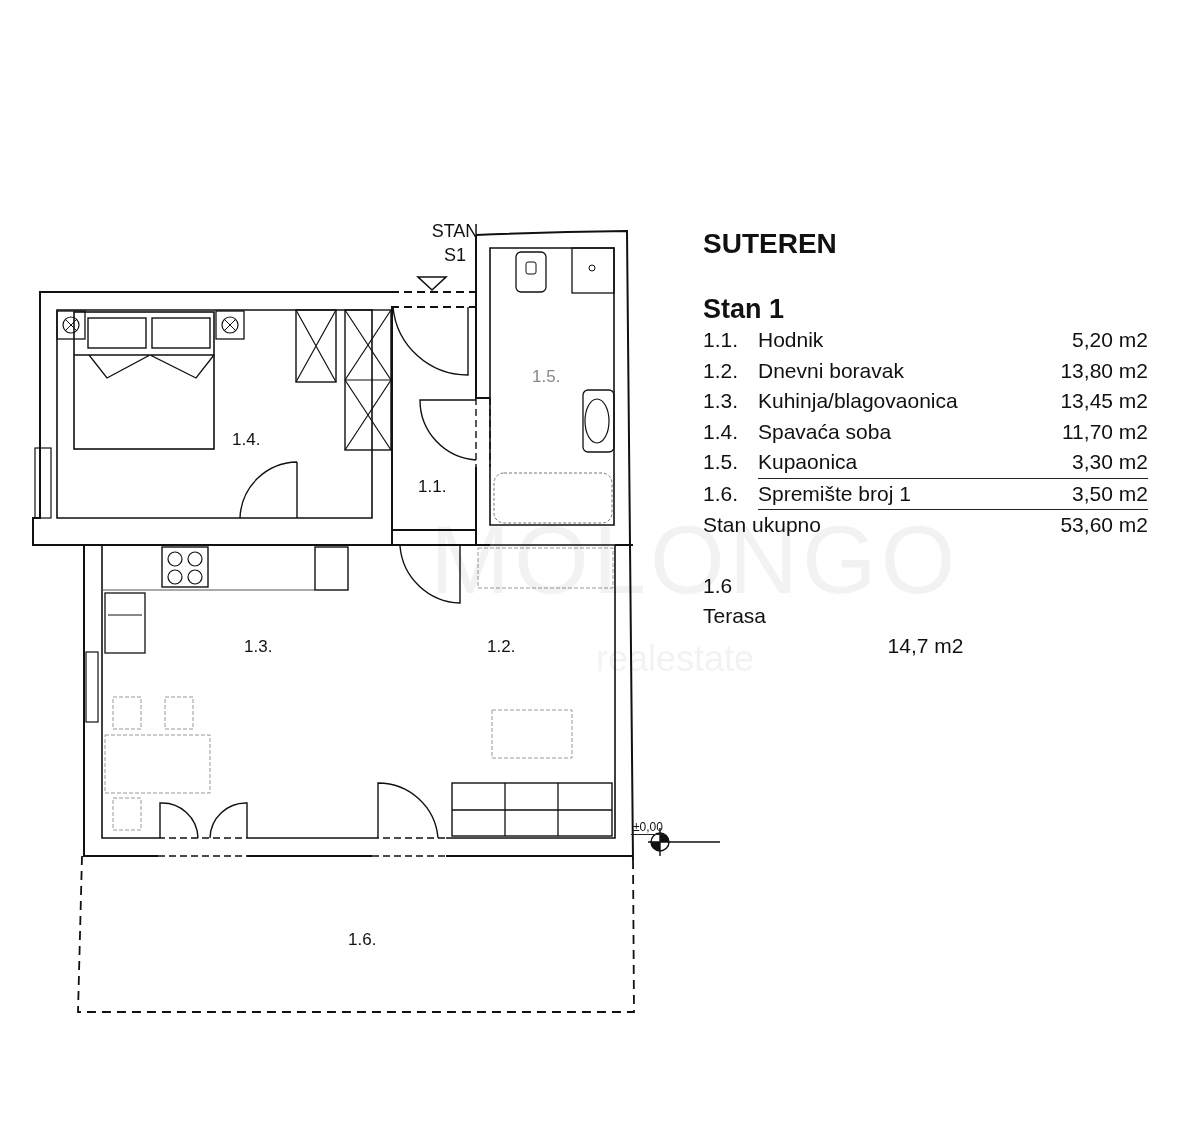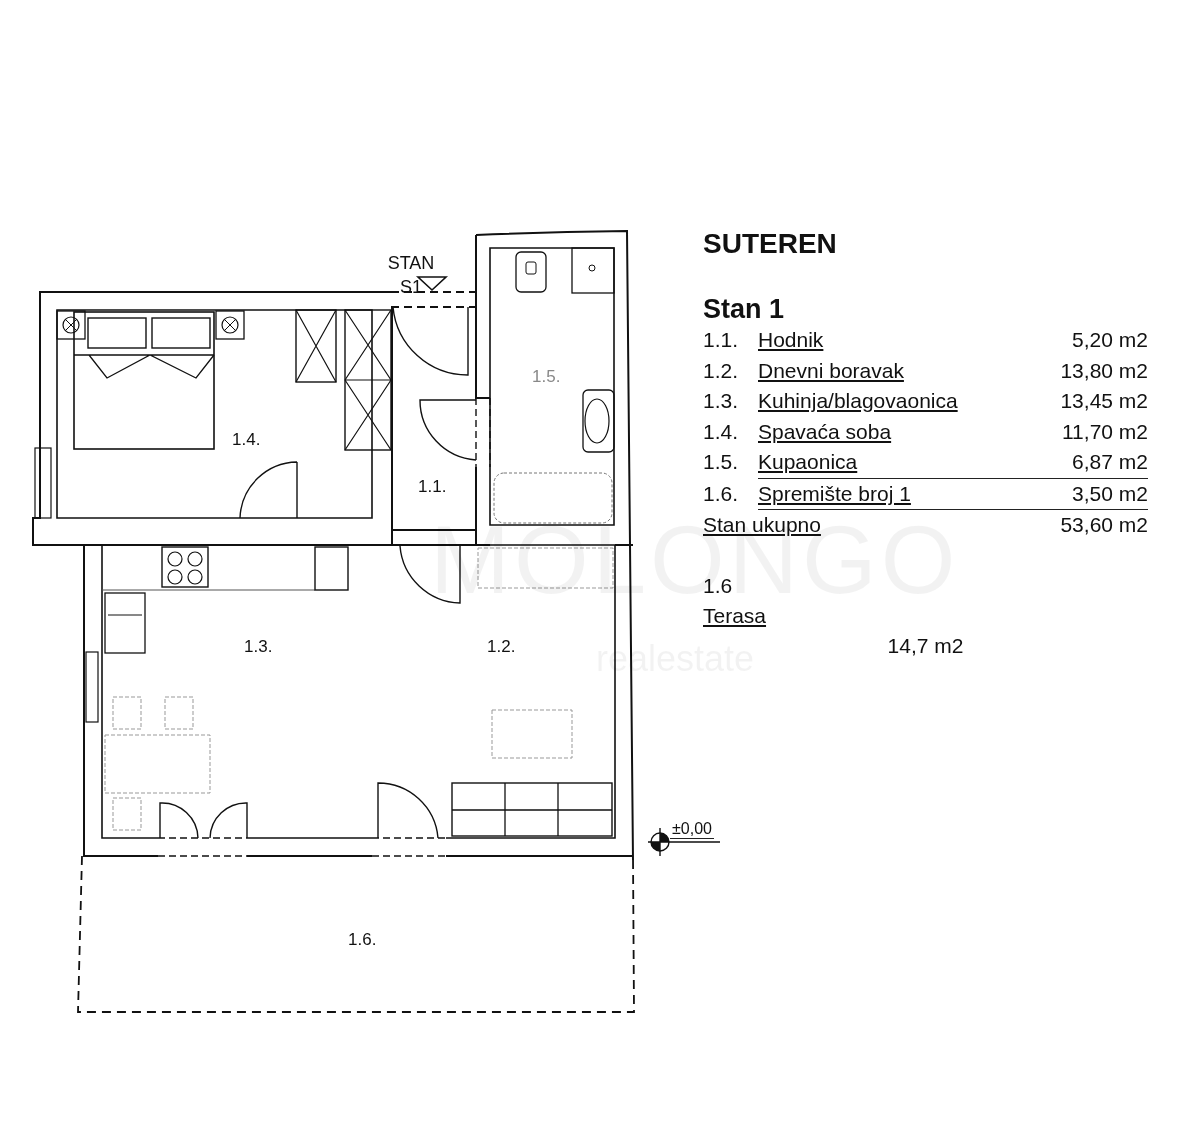--- a/index.html
+++ b/index.html
@@ -4,28 +4,28 @@
 <style>
   html, body { margin: 0; padding: 0; background: #ffffff; }
   body { width: 1200px; height: 1145px; position: relative; overflow: hidden;
          font-family: "Liberation Sans", sans-serif; color: #111; }
   #plan { position: absolute; left: 0; top: 0; }
   .legend { position: absolute; left: 703px; top: 228px; width: 445px; font-size: 21px; }
   .legend .h1 { font-weight: bold; font-size: 28px; margin-bottom: 34px; }
   .legend .h2 { font-weight: bold; font-size: 27px; height: 31px; line-height: 31px; }
   .row { display: flex; height: 30.5px; line-height: 30px; }
   .row .num { width: 55px; }
-  .row .name { flex: 1; text-decoration: underline; }
+  .row .name { flex: 1; }
   .row .val { text-align: center; }
   .row.ul { border-bottom: 1.5px solid #222; margin-left: 55px; }
   .row.ul .num { margin-left: -55px; }
   .row.gap { margin-top: 30px; flex-direction: column; }
   .room-label { position: absolute; font-size: 17px; }
   .stan-label { position: absolute; font-size: 18px; text-align: center; line-height: 24px; }
-  .elev { position: absolute; left: 670px; top: 820px; font-size: 16px; border-bottom: 1.5px solid #222; padding: 0 2px; }
+  .elev { position: absolute; left: 631px; top: 820px; font-size: 12px; border-bottom: 1.5px solid #222; padding: 0 2px; }
   .watermark { position: absolute; left: 430px; top: 505px; font-size: 96px; color: rgba(0,0,0,0.05);
                letter-spacing: 4px; font-family: "Liberation Sans", sans-serif; }
   .watermark-sub { position: absolute; left: 596px; top: 638px; font-size: 36px; color: rgba(0,0,0,0.05); }
 </style>
 </head>
 <body>
 
 <svg id="plan" width="1200" height="1145" viewBox="0 0 1200 1145">
   <g fill="none" stroke="#111" stroke-width="2">
 
@@ -121,21 +121,21 @@
     <circle cx="660" cy="842" r="9" stroke-width="1.4"></circle>
     <path d="M648 842 L720 842 M660 828 L660 856" stroke-width="1.4"></path>
   </g>
   <path d="M660 833 A 9 9 0 0 1 669 842 L660 842 Z" fill="#111"></path>
   <path d="M660 851 A 9 9 0 0 1 651 842 L660 842 Z" fill="#111"></path>
 </svg>
 
 <div class="watermark">MOLONGO</div>
 <div class="watermark-sub">realestate</div>
 
-<div class="stan-label" style="left:376px; top:219px; width:70px;margin-top:32px;">
+<div class="stan-label" style="left:420px; top:219px; width:70px;">
   <div>STAN</div>
   <div>S1</div>
 </div>
 <div class="room-label" style="left:232px; top:430px;">1.4.</div>
 <div class="room-label" style="left:418px; top:477px;">1.1.</div>
 <div class="room-label" style="left:532px; top:367px; color:#888;">1.5.</div>
 <div class="room-label" style="left:244px; top:637px;">1.3.</div>
 <div class="room-label" style="left:487px; top:637px;">1.2.</div>
 <div class="room-label" style="left:348px; top:930px;">1.6.</div>
 <div class="elev">±0,00</div>
@@ -159,21 +159,21 @@
     <span class="val">13,45 m2</span>
   </div>
   <div class="row">
     <span class="num">1.4.</span>
     <span class="name">Spavaća soba</span>
     <span class="val">11,70 m2</span>
   </div>
   <div class="row ul">
     <span class="num">1.5.</span>
     <span class="name">Kupaonica</span>
-    <span class="val">6,87 m2</span>
+    <span class="val">3,30 m2</span>
   </div>
   <div class="row ul">
     <span class="num">1.6.</span>
     <span class="name">Spremište broj 1</span>
     <span class="val">3,50 m2</span>
   </div>
   <div class="row">
     <span class="name">Stan ukupno</span>
     <span class="val">53,60 m2</span>
   </div>

